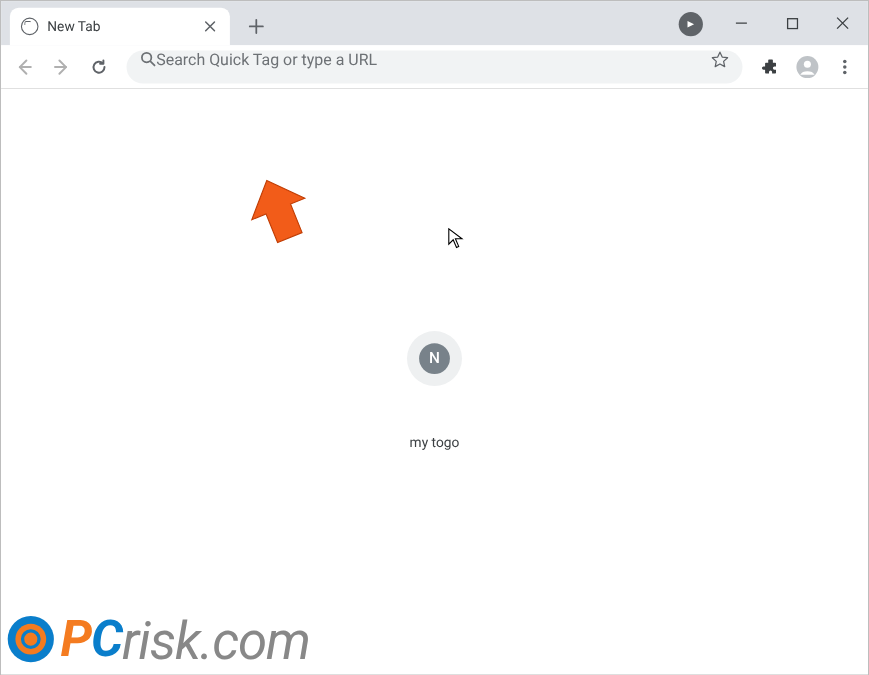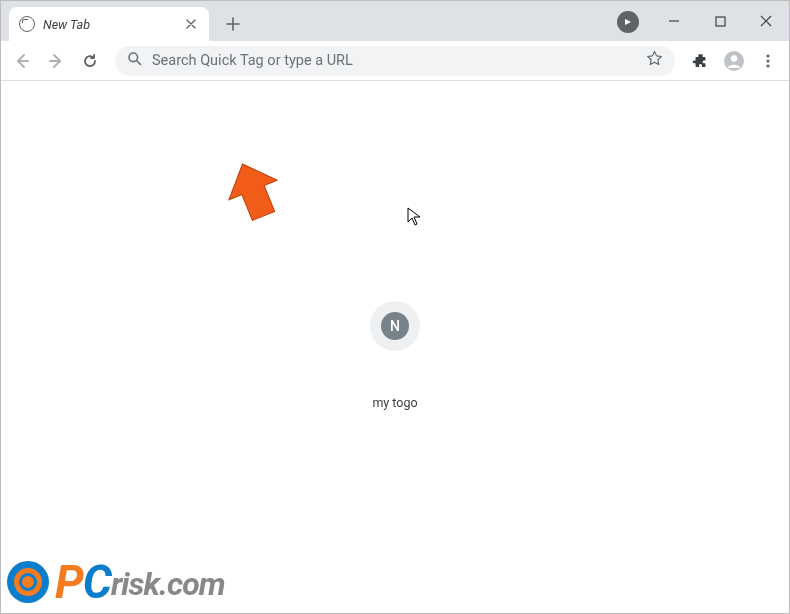--- a/index.html
+++ b/index.html
@@ -1,49 +1,49 @@
 <!DOCTYPE html>
 <html><head>
 <meta charset="utf-8">
 <style>
   * { box-sizing: border-box; margin: 0; padding: 0; font-family: "Segoe UI", Roboto, Arial, sans-serif; }
   html, body { width: 790px; height: 614px; overflow: hidden; background: #fff; }
   .window { width: 790px; height: 614px; border: 1px solid #bdbdbd; display: flex; flex-direction: column; background: #fff; position: relative; }
   .tabstrip { height: 40px; background: #dee1e6; display: flex; align-items: flex-end; position: relative; }
-  .tab { width: 200px; height: 34px; margin-left: 8px; background: #fff; border-radius: 8px 8px 0 0; display: flex; align-items: center; padding: 0 10px; gap: 8px; position: relative; font-style: italic; }
+  .tab { width: 200px; height: 34px; margin-left: 8px; background: #fff; border-radius: 8px 8px 0 0; display: flex; align-items: center; padding: 0 10px; gap: 8px; position: relative; }
   .tab .fav { width: 16px; height: 16px; border: 1.5px solid #5f6368; border-radius: 50%; position: relative; flex: none; }
   .tab .fav:before { content:""; position:absolute; top:2px; left:2px; width:5px; height:3px; border-top:1.5px solid #5f6368; border-left:1.5px solid #5f6368; border-radius:2px 0 0 0; }
   .tab .title { font-size: 12.5px; color: #3c4043; flex: 1; white-space: nowrap; overflow: hidden; }
   .tab .close { width: 16px; height: 16px; display:flex; align-items:center; justify-content:center; cursor:pointer; }
   .newtab-btn { width: 28px; height: 28px; margin-left: 10px; margin-bottom: 3px; display:flex; align-items:center; justify-content:center; cursor:pointer; }
   .window-controls { position:absolute; right:0; top:0; height:40px; display:flex; align-items:center; }
   .window-controls .wc { width:46px; height:40px; display:flex; align-items:center; justify-content:center; cursor:pointer; }
   .music-pill { position:absolute; right: 150px; top: 10px; width: 22px; height: 22px; background:#5f6368; border-radius:50%; display:flex; align-items:center; justify-content:center; }
   .toolbar { height: 40px; background:#fff; border-bottom:1px solid #e0e0e0; display:flex; align-items:center; padding: 0 6px; gap:4px; }
   .tbtn { width:30px; height:30px; display:flex; align-items:center; justify-content:center; border-radius:50%; cursor:pointer; }
   .tbtn.disabled svg path, .tbtn.disabled svg line, .tbtn.disabled svg polyline { stroke:#b0b0b0; }
-  .omnibox { flex:1; height:30px; background:#f1f3f4; border-radius:15px; display:flex; align-items:center; padding:0 12px; gap:10px; margin: 0 6px; }
+  .omnibox { flex:1; height:30px; background:#f1f3f4; border-radius:15px; display:flex; align-items:flex-start; padding:0 12px; margin: 0 6px; }
   .omnibox input { border:none; background:transparent; outline:none; font-size:14.5px; color:#5f6368; flex:1; }
   .omnibox input::placeholder { color:#6d7175; }
   .content { flex:1; background:#fff; position:relative; }
   .shortcuts { position:absolute; top: 220px; left:50%; transform:translateX(-50%); display:flex; gap:60px; }
   .shortcut { width: 90px; display:flex; flex-direction:column; align-items:center; gap:16px; cursor:pointer; }
   .sc-circle { width:50px; height:50px; border-radius:50%; background:#eef0f1; display:flex; align-items:center; justify-content:center; }
   .sc-n { width:28px; height:28px; border-radius:50%; background:#78828a; color:#fff; font-size:14px; display:flex; align-items:center; justify-content:center; font-weight:500; }
   .sc-ws { width:28px; height:28px; position:relative; }
   .sc-label { font-size:12.5px; color:#3c4043; text-align:center; white-space:nowrap;margin-top:28px; }
   .cursor-annot { position:absolute; top:126px; left:406px; pointer-events:none; }
   .arrow-annot { position:absolute; top:79px; left:222px; pointer-events:none; }
   .watermark { position:absolute; left:6px; bottom:4px; display:flex; align-items:center; font-style:italic; font-weight:700; letter-spacing:-1px; pointer-events:none; }
   .wm-ico { width:42px; height:42px; border-radius:50%; background:#0a7ecb; display:flex; align-items:center; justify-content:center; margin-right:6px; position:relative; }
   .wm-ico-inner { width:28px; height:28px; border-radius:50%; background:#f47b20; display:flex; align-items:center; justify-content:center; position:relative; }
   .wm-ico-inner:before { content:""; width:12px; height:12px; border:3px solid #0a7ecb; border-radius:50%; }
   .wm-p { font-size:46px; color:#f47b20; }
   .wm-c { font-size:46px; color:#0a7ecb; }
-  .wm-rest { font-size:32px; color:#888; font-weight:700; transform:translateY(2px); }
+  .wm-rest { font-size:48px; color:#888; font-weight:400; transform:translateY(2px); }
 </style>
 </head>
 <body>
 
 <div class="window">
 
   <div class="tabstrip">
     <div class="tab">
       <span class="fav"></span>
       <span class="title">New Tab</span>

